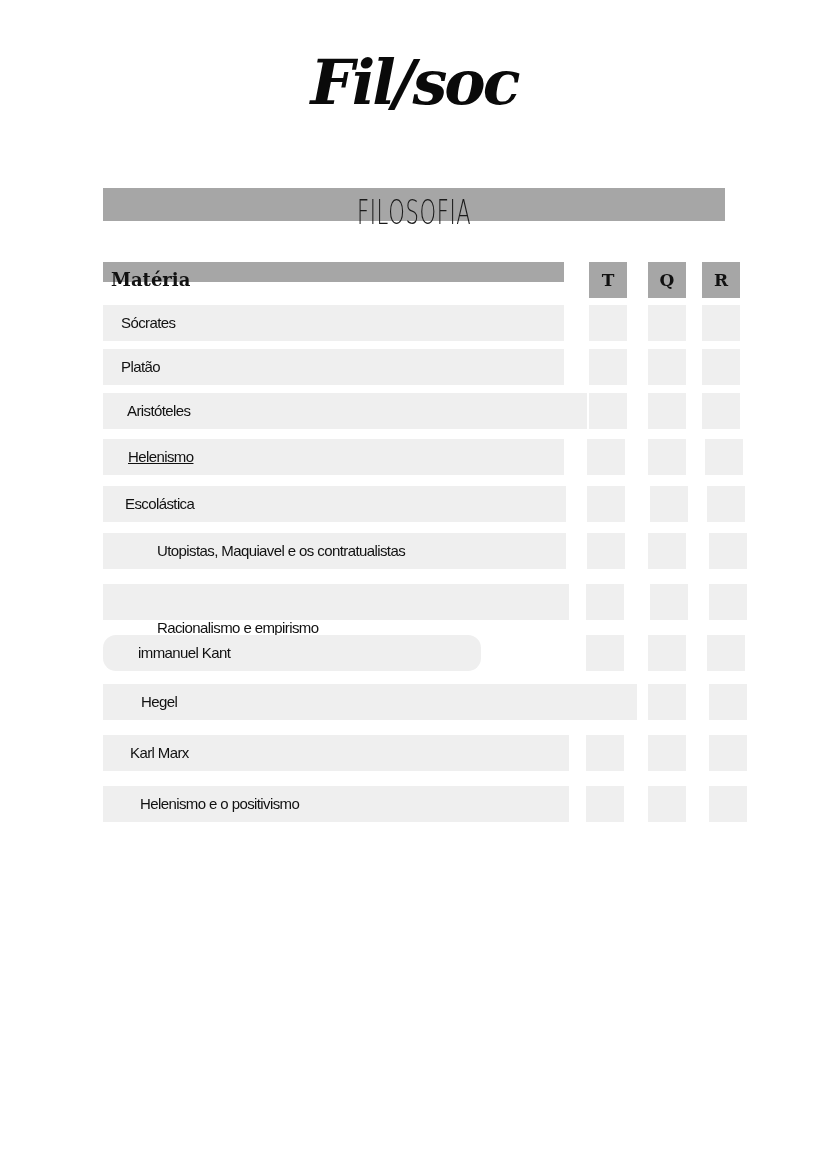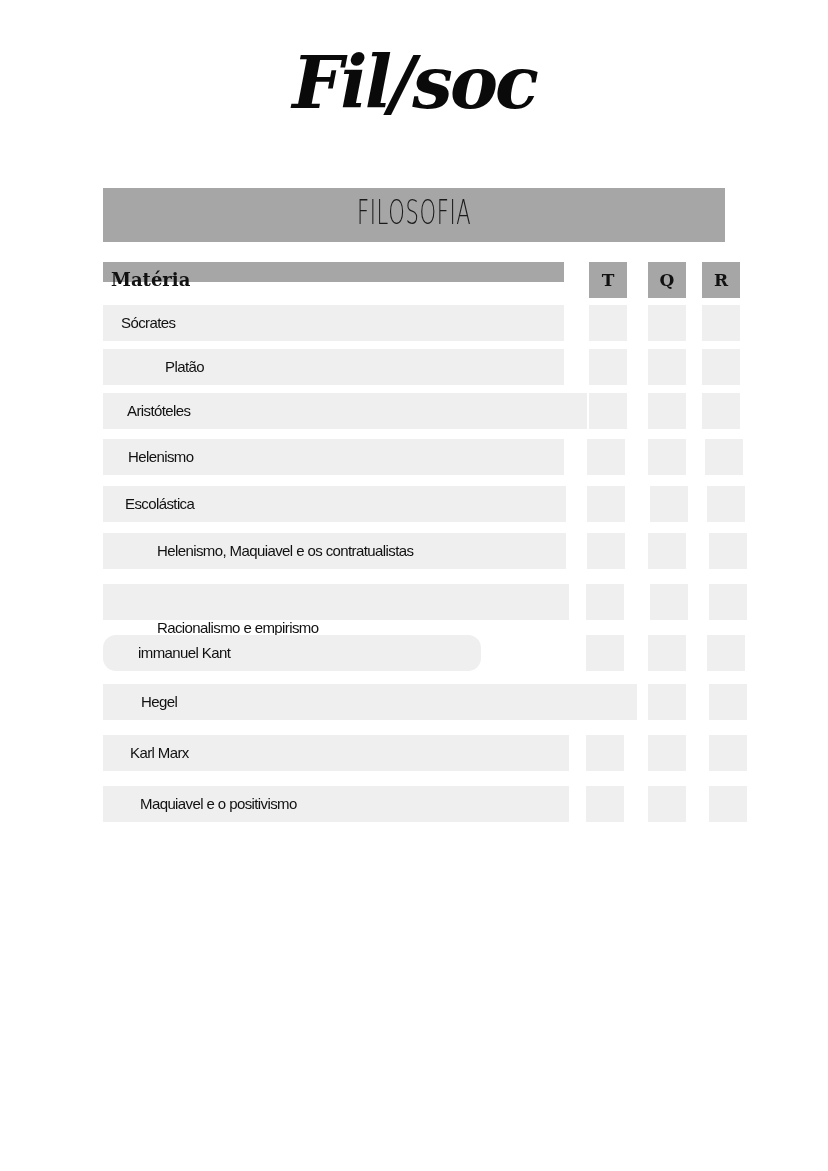--- a/index.html
+++ b/index.html
@@ -1,23 +1,23 @@
 <!DOCTYPE html>
 <html><head>
 <meta charset="utf-8">
 <style>
   html, body { margin:0; padding:0; background:#ffffff; }
   body { width:828px; height:1171px; position:relative; overflow:hidden; font-family:"DejaVu Sans", sans-serif; }
   .title {
     position:absolute; left:0; top:28px; width:828px; text-align:center;
     font-family:"DejaVu Serif", serif; font-weight:bold; font-style:italic;
-    font-size:72px; line-height:110px; color:#0a0a0a; letter-spacing:-3px;
+    font-size:62px; line-height:110px; color:#0a0a0a; letter-spacing:-3px;
   }
   .section-banner {
-    position:absolute; left:103px; top:188px; width:622px; height:54px;
+    position:absolute; left:103px; top:188px; width:622px; height:33px;
     background:#a6a6a6; text-align:center;
   }
   .section-banner span {
     font-family:"DejaVu Sans", sans-serif; font-size:34px; line-height:49px;
     color:#1a1a1a; letter-spacing:1px; display:inline-block; transform:scaleX(0.62);
     font-weight:300;
   }
   .hdr { position:absolute; background:#a6a6a6; color:#111; }
   .hdr-materia { left:103px; top:262px; width:461px; height:20px; }
   .hdr-materia span {
@@ -50,45 +50,45 @@
 <div class="hdr hdr-box" style="left:702px">R</div>
 
 <div id="rows">
     <div class="row" style="left: 103px; top: 305px; width: 461px;">
       <span style="left: 18px;">Sócrates</span>
     </div>
     <div class="cell" style="left: 589px; top: 305px;"></div>
     <div class="cell" style="left: 648px; top: 305px;"></div>
     <div class="cell" style="left: 702px; top: 305px;"></div>
     <div class="row" style="left: 103px; top: 349px; width: 461px;">
-      <span style="left: 18px; margin-left: 44px;">Platão</span>
+      <span style="left: 18px;">Platão</span>
     </div>
     <div class="cell" style="left: 589px; top: 349px;"></div>
     <div class="cell" style="left: 648px; top: 349px;"></div>
     <div class="cell" style="left: 702px; top: 349px;"></div>
     <div class="row" style="left: 103px; top: 393px; width: 484px;">
       <span style="left: 24px;">Aristóteles</span>
     </div>
     <div class="cell" style="left: 589px; top: 393px;"></div>
     <div class="cell" style="left: 648px; top: 393px;"></div>
     <div class="cell" style="left: 702px; top: 393px;"></div>
     <div class="row" style="left: 103px; top: 439px; width: 461px;">
-      <span style="left: 25px;">Helenismo</span>
+      <span style="left: 25px; text-decoration: underline;">Helenismo</span>
     </div>
     <div class="cell" style="left: 587px; top: 439px;"></div>
     <div class="cell" style="left: 648px; top: 439px;"></div>
     <div class="cell" style="left: 705px; top: 439px;"></div>
     <div class="row" style="left: 103px; top: 486px; width: 463px;">
       <span style="left: 22px;">Escolástica</span>
     </div>
     <div class="cell" style="left: 587px; top: 486px;"></div>
     <div class="cell" style="left: 650px; top: 486px;"></div>
     <div class="cell" style="left: 707px; top: 486px;"></div>
     <div class="row" style="left: 103px; top: 533px; width: 463px;">
-      <span style="left: 54px;">Helenismo, Maquiavel e os contratualistas</span>
+      <span style="left: 54px;">Utopistas, Maquiavel e os contratualistas</span>
     </div>
     <div class="cell" style="left: 587px; top: 533px;"></div>
     <div class="cell" style="left: 648px; top: 533px;"></div>
     <div class="cell" style="left: 709px; top: 533px;"></div>
     <div class="row" style="left: 103px; top: 584px; width: 466px;">
       <span style="left: 54px; margin-top: 26px;">Racionalismo e empirismo</span>
     </div>
     <div class="cell" style="left: 586px; top: 584px;"></div>
     <div class="cell" style="left: 650px; top: 584px;"></div>
     <div class="cell" style="left: 709px; top: 584px;"></div>
@@ -104,18 +104,18 @@
     <div class="cell" style="left: 586px; top: 684px;"></div>
     <div class="cell" style="left: 648px; top: 684px;"></div>
     <div class="cell" style="left: 709px; top: 684px;"></div>
     <div class="row" style="left: 103px; top: 735px; width: 466px;">
       <span style="left: 27px;">Karl Marx</span>
     </div>
     <div class="cell" style="left: 586px; top: 735px;"></div>
     <div class="cell" style="left: 648px; top: 735px;"></div>
     <div class="cell" style="left: 709px; top: 735px;"></div>
     <div class="row" style="left: 103px; top: 786px; width: 466px;">
-      <span style="left: 37px;">Maquiavel e o positivismo</span>
+      <span style="left: 37px;">Helenismo e o positivismo</span>
     </div>
     <div class="cell" style="left: 586px; top: 786px;"></div>
     <div class="cell" style="left: 648px; top: 786px;"></div>
     <div class="cell" style="left: 709px; top: 786px;"></div>
   </div>
 
 </body></html>

